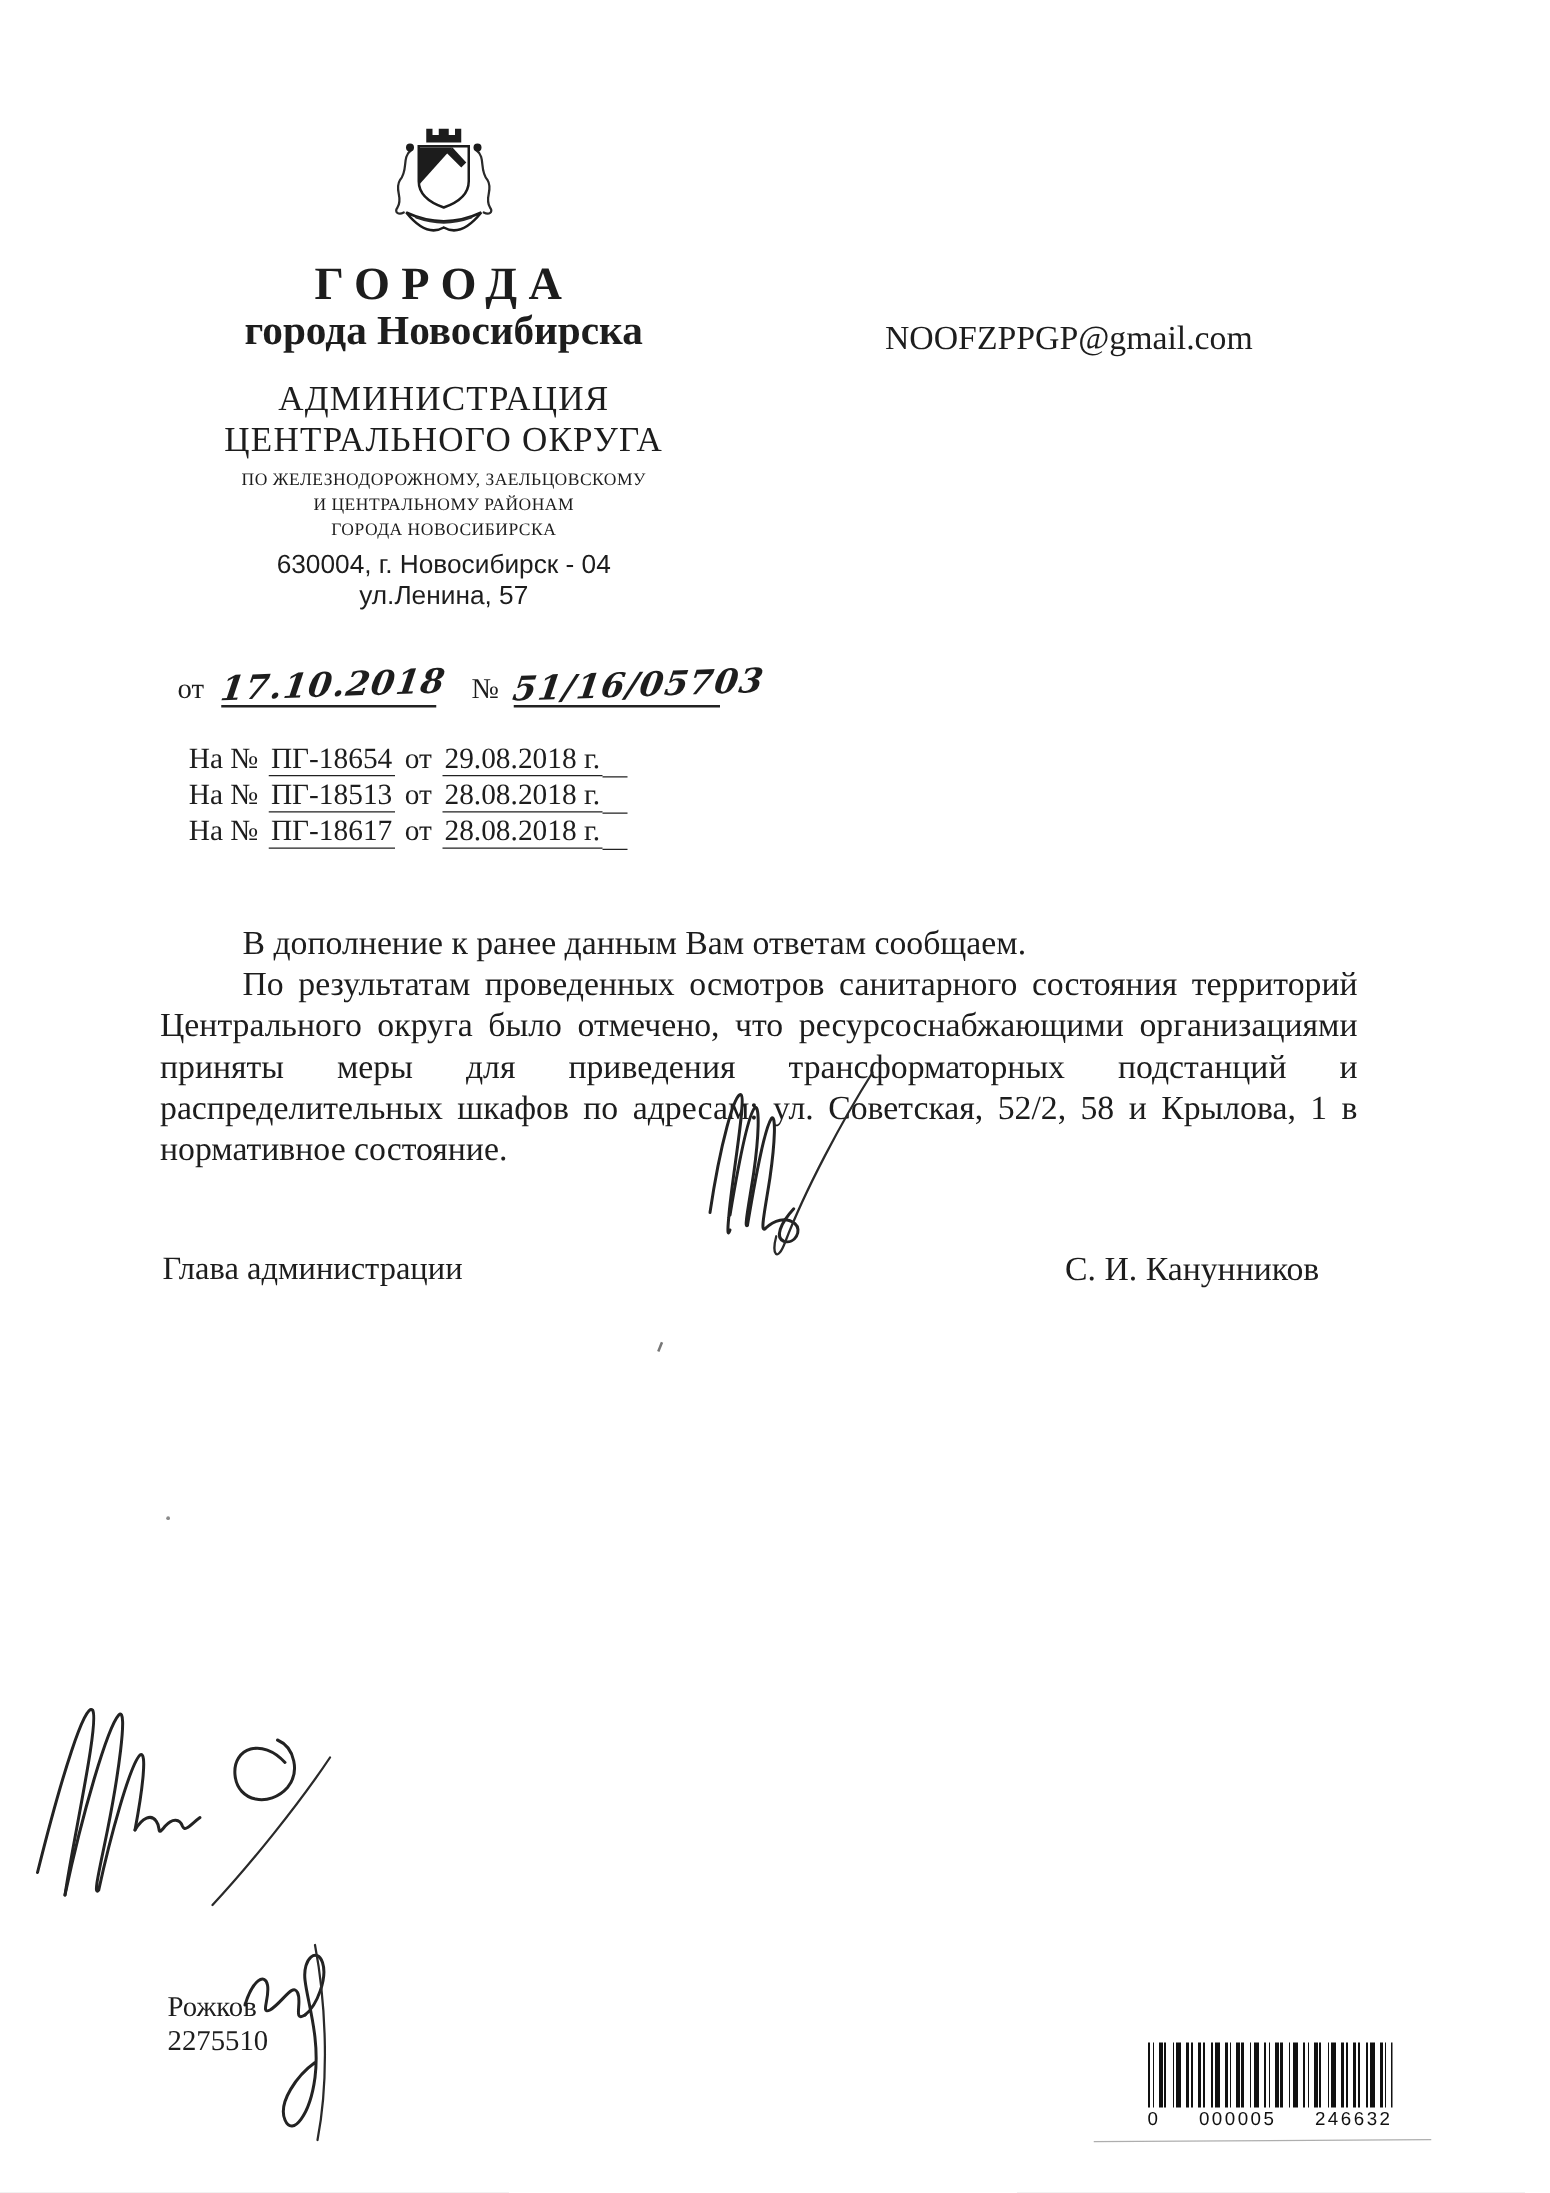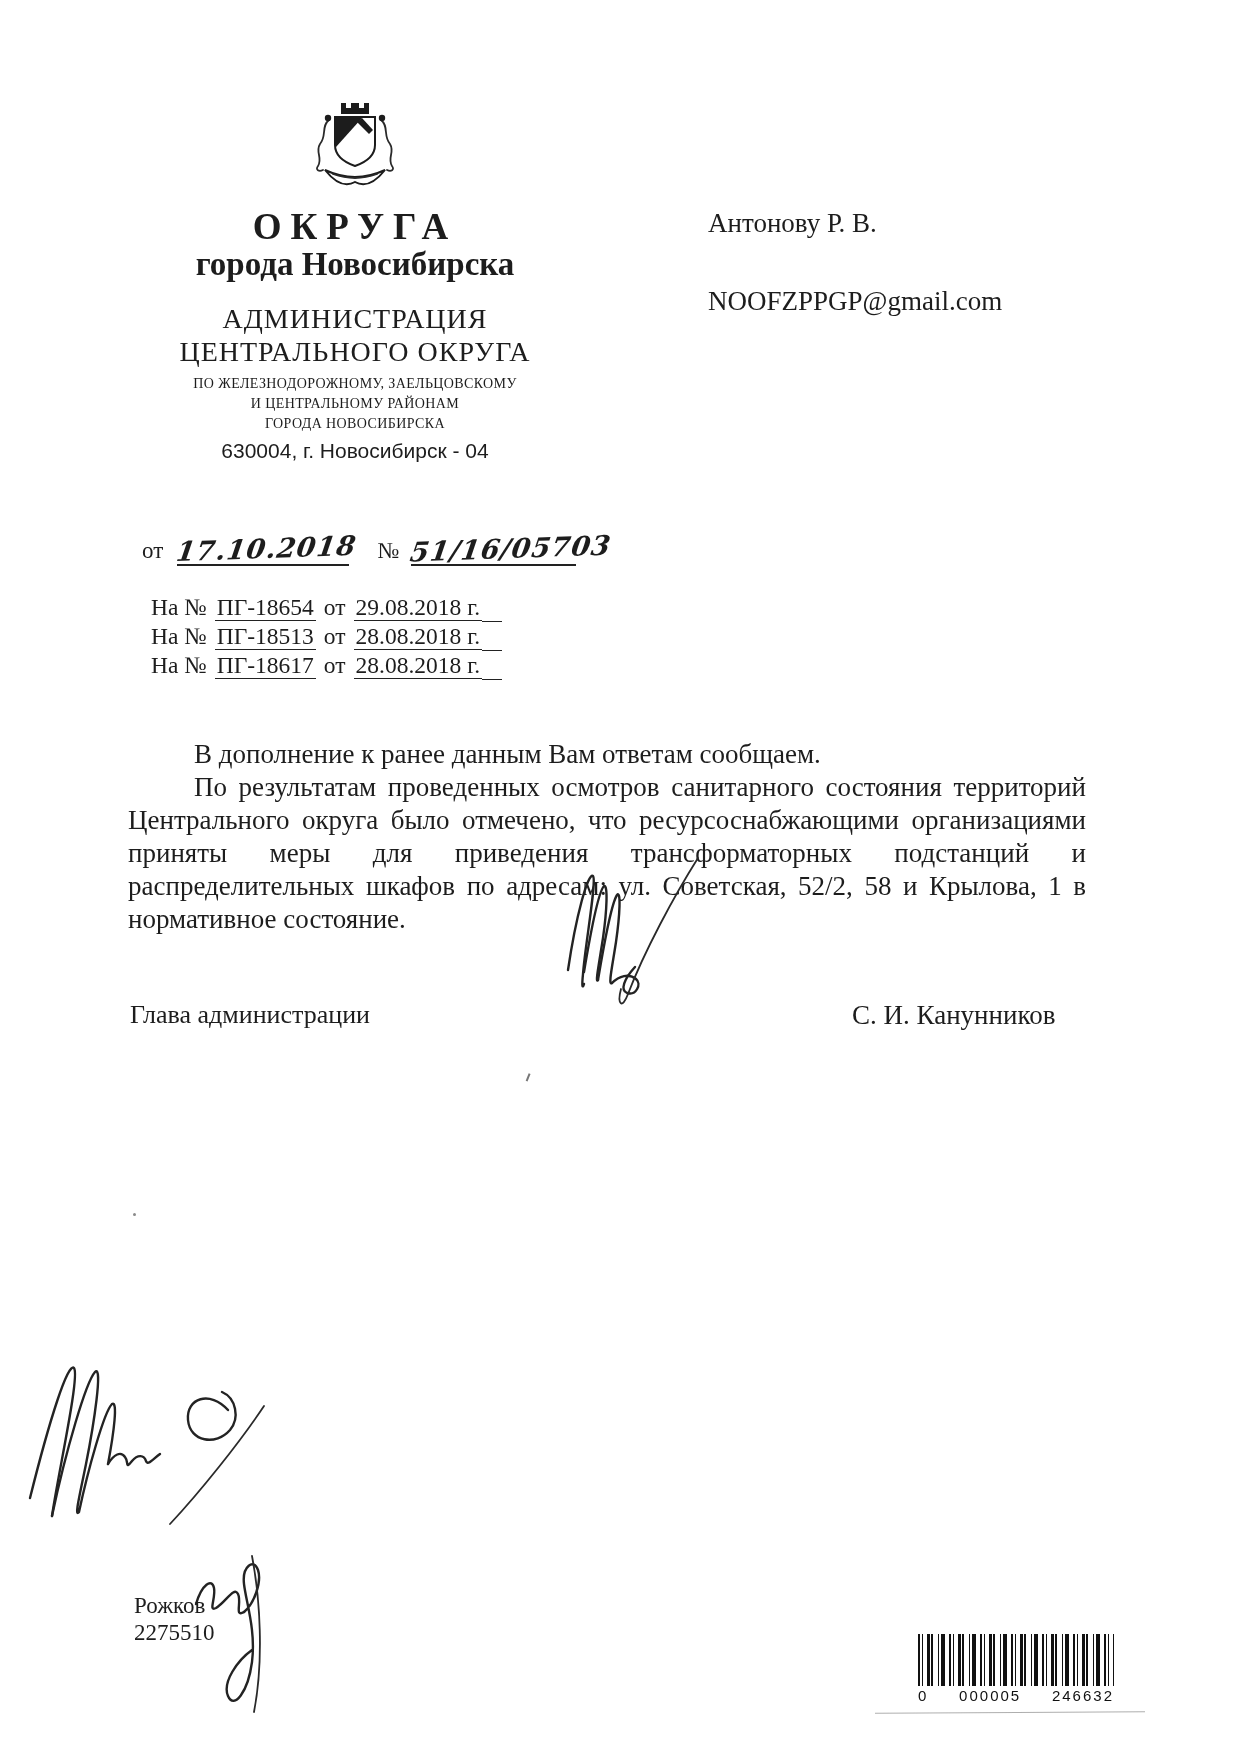--- a/index.html
+++ b/index.html
@@ -91,38 +91,38 @@
       <path d="M57,18 L68,30 L64,34 L52,22 z" fill="#1c1c1c"></path>
 
       <path class="ink-thin" d="M24,20 C16,26 22,36 15,44 C10,52 18,58 13,66 C10,70 14,72 18,70"></path>
       <path class="ink-thin" d="M76,20 C84,26 78,36 85,44 C90,52 82,58 87,66 C90,70 86,72 82,70"></path>
       <circle cx="23" cy="18" r="3.2" fill="#1c1c1c"></circle>
       <circle cx="77" cy="18" r="3.2" fill="#1c1c1c"></circle>
 
       <path d="M20,70 Q50,84 80,70 Q64,90 50,82 Q36,90 20,70 z" fill="#ffffff" stroke="#1c1c1c" stroke-width="2"></path>
       <path class="ink-thin" d="M28,74 Q50,82 72,74"></path>
     </svg>
-    <div class="org-name">ОКРУГА</div>
+    <div class="org-name">ГОРОДА</div>
     <div class="org-city">города Новосибирска</div>
     <div class="admin-block">
       <div class="admin-line">АДМИНИСТРАЦИЯ</div>
       <div class="admin-line">ЦЕНТРАЛЬНОГО ОКРУГА</div>
     </div>
     <div class="districts">
       <div>ПО ЖЕЛЕЗНОДОРОЖНОМУ, ЗАЕЛЬЦОВСКОМУ</div>
       <div>И ЦЕНТРАЛЬНОМУ РАЙОНАМ</div>
       <div>ГОРОДА НОВОСИБИРСКА</div>
     </div>
     <div class="addr">
       <div>630004, г. Новосибирск - 04</div>
+      <div>ул.Ленина, 57</div>
     </div>
   </div>
 
   <div class="recipient">
-    <div>Антонову Р. В.</div>
     <div class="email">NOOFZPPGP@gmail.com</div>
   </div>
 
   <div class="outgoing">
     <span class="lbl">от</span><span class="hand-line hl1"><span class="hand">17.10.2018</span></span><span class="lbl no-lbl">№</span><span class="hand-line hl2"><span class="hand">51/16/05703</span></span>
   </div>
 
   <div class="refs">
     <div>
       <span>На  №</span><span class="sp"></span><span class="u">ПГ-18654</span><span class="sp"></span><span>от</span><span class="sp"></span><span class="u">29.08.2018 г.</span><span class="tail"></span>

